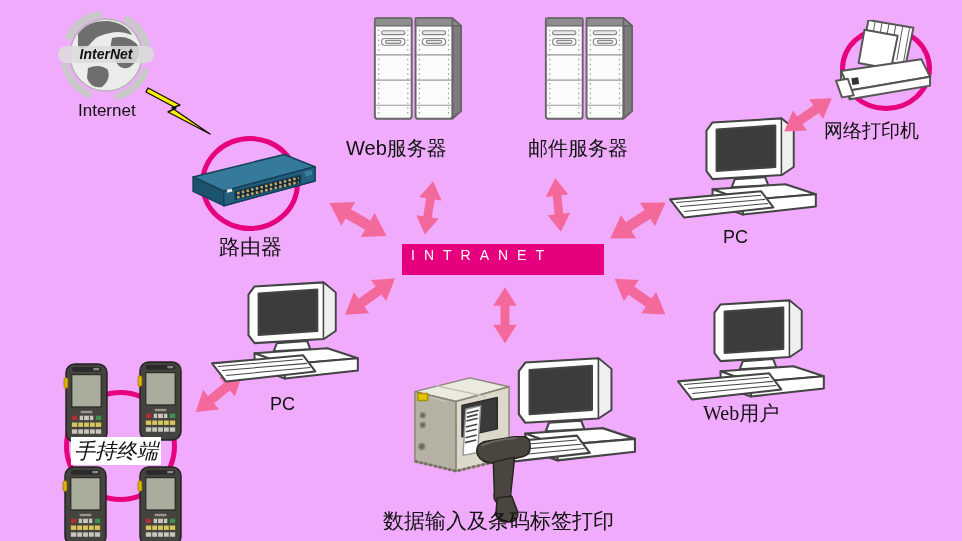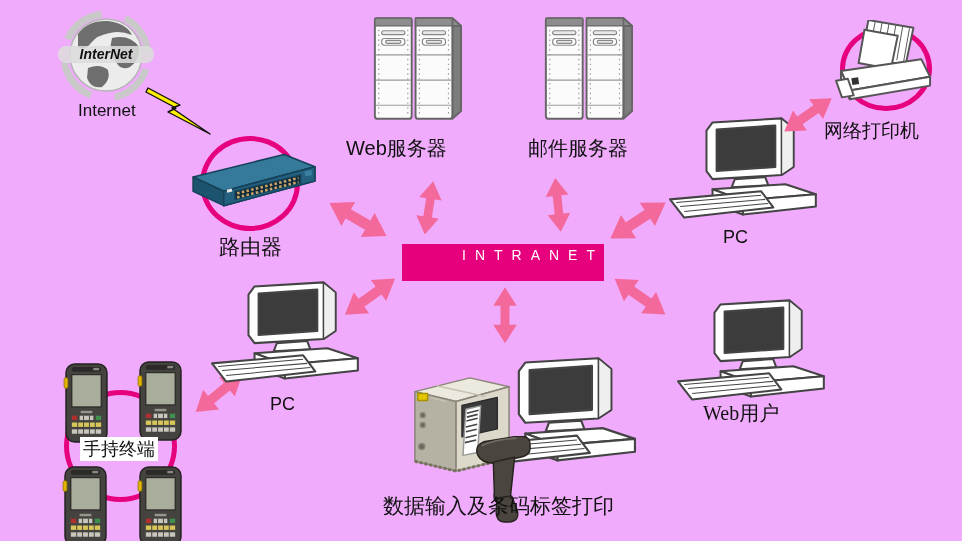--- a/index.html
+++ b/index.html
@@ -9,23 +9,23 @@
     --bolt_yellow:#ffef00;
   }
   html,body{margin:0;padding:0;background:#fff;}
   body{font-family:"Liberation Sans","DejaVu Sans",sans-serif;}
   .canvas{position:relative;width:962px;height:541px;background:#f0abfc;overflow:hidden;}
   .abs{position:absolute;}
   .lbl{position:absolute;color:#111;white-space:nowrap;}
   .ring{position:absolute;border:5px solid var(--magenta);border-radius:50%;box-sizing:border-box;}
   .arrow{position:absolute;}
   .arrow svg{display:block;fill:var(--arrow_pink);}
-  .banner{position:absolute;left:402px;top:244px;width:202px;height:37px;
+  .banner{position:absolute;left:402px;top:244px;width:202px;height:31px;
     background:var(--magenta);color:#fff;font-size:14px;line-height:23px;
-    text-align:right;letter-spacing:9px;text-indent:9px;font-weight:400;}
+    text-align:left;letter-spacing:9px;text-indent:9px;font-weight:400;}
   svg{overflow:visible;}
   .whitebg{background:#fff;padding:0 3px;}
 </style>
 </head>
 <body>
 
 <svg width="0" height="0" style="position:absolute">
   <defs>
     <symbol id="sym-darrow" viewBox="0 0 100 44">
       <path d="M0,22 L33,1 L33,14 L67,14 L67,1 L100,22 L67,43 L67,30 L33,30 L33,43 Z"></path>
@@ -243,31 +243,31 @@
     </svg>
   <svg class="abs" style="left:137px;top:361px" width="47" height="80" viewBox="0 0 48 82">
       <use href="#sym-handheld"></use>
     </svg>
   <svg class="abs" style="left:62px;top:466px" width="47" height="80" viewBox="0 0 48 82">
       <use href="#sym-handheld"></use>
     </svg>
   <svg class="abs" style="left:137px;top:466px" width="47" height="80" viewBox="0 0 48 82">
       <use href="#sym-handheld"></use>
     </svg>
-  <div class="lbl whitebg" style="left:80px;top:437px;font-size:18px;">手持终端</div>
+  <div class="lbl whitebg" style="left:71px;top:437px;font-size:21px;font-style:italic;">手持终端</div>
 
   <svg class="abs" style="left:478px;top:356px" width="172" height="112" viewBox="0 0 160 104">
     <use href="#sym-pc"></use>
   </svg>
   <svg class="abs" style="left:407px;top:372px" width="108" height="103" viewBox="0 0 110 105">
     <use href="#sym-barcodeprinter"></use>
   </svg>
   <svg class="abs" style="left:474px;top:436px" width="58" height="89" viewBox="0 0 60 92">
     <use href="#sym-scanner"></use>
   </svg>
-  <div class="lbl" style="left:383px;top:492px;font-size:21px;">数据输入及条码标签打印</div>
+  <div class="lbl" style="left:383px;top:507px;font-size:21px;">数据输入及条码标签打印</div>
 
   <svg class="abs" style="left:676px;top:298px" width="162" height="106" viewBox="0 0 160 104">
     <use href="#sym-pc"></use>
   </svg>
   <div class="lbl" style="left:703px;top:400px;font-size:20px;font-family:Liberation Serif, serif;">Web用户</div>
 
 </div>
 
 </body></html>

